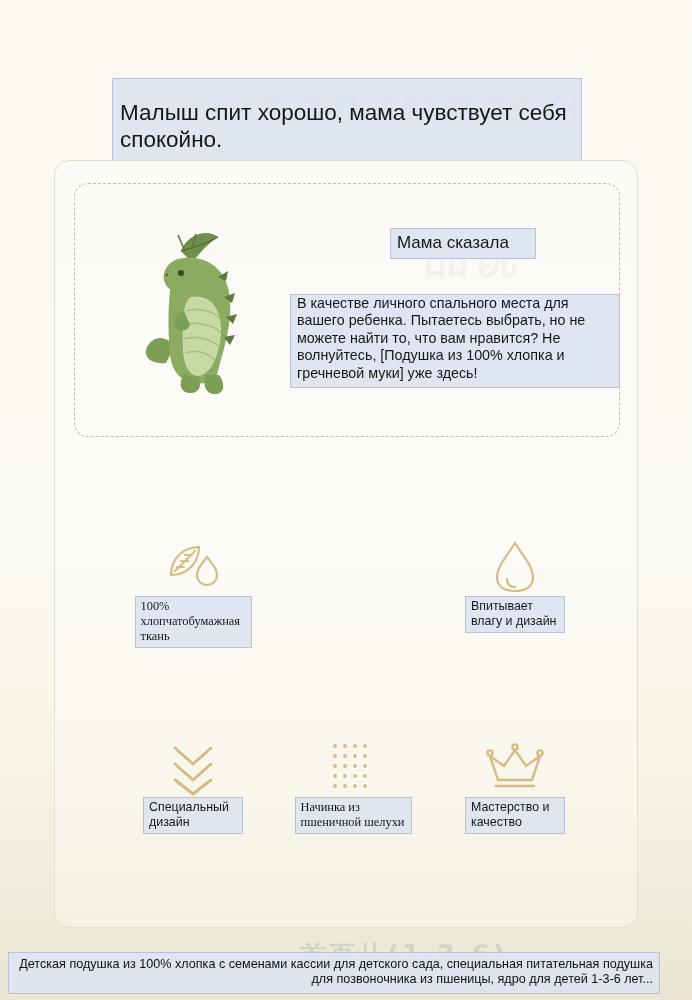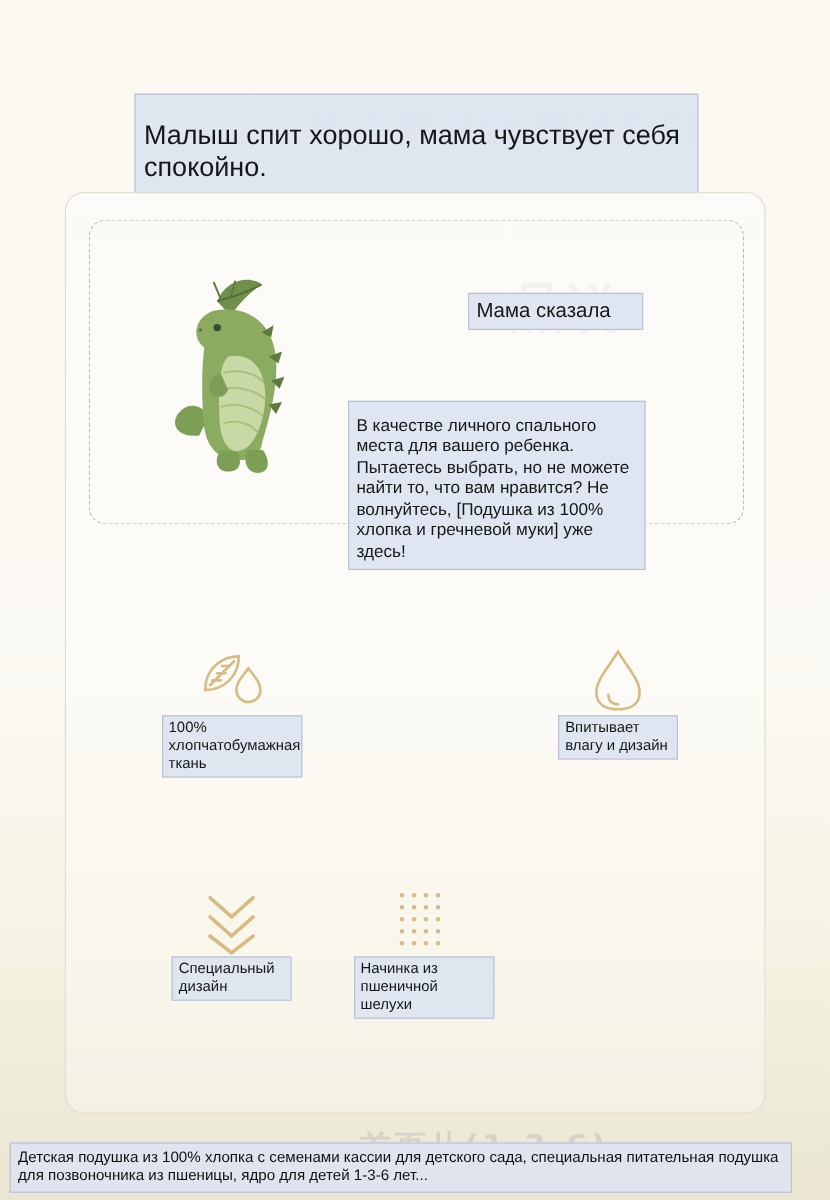--- a/index.html
+++ b/index.html
@@ -81,34 +81,33 @@
   
   #dino {
     position: absolute;
     top: 215px;
     left: 126px;
     width: 150px;
     height: 190px;
   }
 
   #mama-said {
-    top: 244px;
+    top: 228px;
     left: 390px;
     width: 146px;
     padding: 4px 6px;
     font-size: 17px;
   }
 
   #body-copy {
     top: 294px;
     left: 290px;
-    width: 248px;
-    padding: 12px 6px 5px 6px;
+    width: 330px;
+    padding: 0 6px 5px 6px;
     font-size: 14.3px;
-    margin-top: 40px;
   }
 
   
   .feature {
     position: absolute;
     width: 160px;
     text-align: center;
   }
   .feature .glyph {
     height: 62px;
@@ -126,36 +125,37 @@
     padding: 2px 5px 3px 5px;
     text-align: left;
     box-sizing: border-box;
   }
   .row1 { top: 534px; }
   .row2 { top: 735px; }
   .colA { left: 113px; }
   .colB { left: 273px; }
   .colC { left: 435px; }
 
-  .cap-w145 { width: 117px; }
+  .cap-w145 { width: 117px; font-family: Liberation Serif, serif; }
   .cap-w100 { width: 100px; }
 
   
   #bottom-bar {
     position: absolute;
     left: 8px;
     bottom: 6px;
     width: 652px;
     background: rgba(222,228,240,0.95);
     border: 1px solid #b9c2d4;
     color: #0f1013;
     font-size: 12.6px;
     line-height: 1.25;
     padding: 4px 6px 5px 6px;
     box-sizing: border-box;
+    text-align: right;
   }
 
   svg { display: block; }
 </style>
 </head>
 <body>
 
 <div id="page">
 
   <div class="watermark wm1">ХЭЛЗОЛХЕН</div>
@@ -281,16 +281,30 @@
         <g stroke="#d7bb85" stroke-width="3" fill="none" stroke-linecap="round" stroke-linejoin="round">
           <path d="M14 12 L32 28 L50 12"></path>
           <path d="M14 28 L32 44 L50 28"></path>
           <path d="M14 44 L32 58 L50 44"></path>
         </g>
       </svg>
     </div>
     <div class="cap cap-w100">Специальный дизайн</div>
   </div>
 
+  <div class="feature row2 colC">
+    <div class="glyph">
+      <svg viewBox="0 0 70 60" width="70" height="60" aria-hidden="true">
+        <g stroke="#d7bb85" stroke-width="2.4" fill="none" stroke-linecap="round" stroke-linejoin="round">
+          <path d="M10 20 L18 44 L52 44 L60 20 L46 30 L35 14 L24 30 Z"></path>
+          <path d="M16 50 L54 50"></path>
+          <circle cx="10" cy="17" r="2.6"></circle>
+            <circle cx="60" cy="17" r="2.6"></circle>
+            <circle cx="35" cy="11" r="2.6"></circle>
+        </g>
+      </svg>
+    </div>
+    <div class="cap cap-w100">Мастерство и качество</div>
+  </div>
 
   <div id="bottom-bar">Детская подушка из 100% хлопка с семенами кассии для детского сада, специальная питательная подушка для позвоночника из пшеницы, ядро для детей 1-3-6 лет...</div>
 
 </div>
 
 </body></html>

